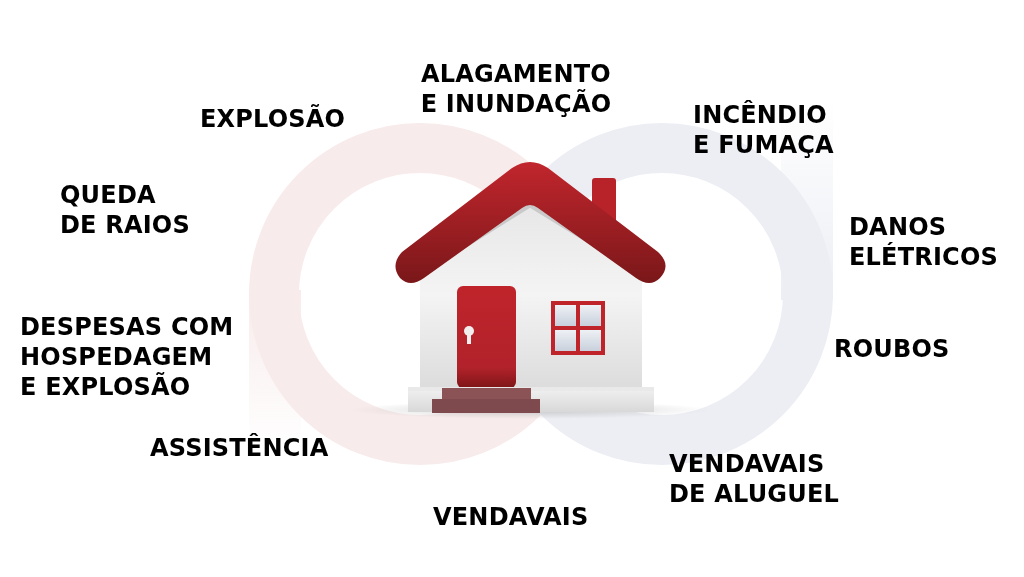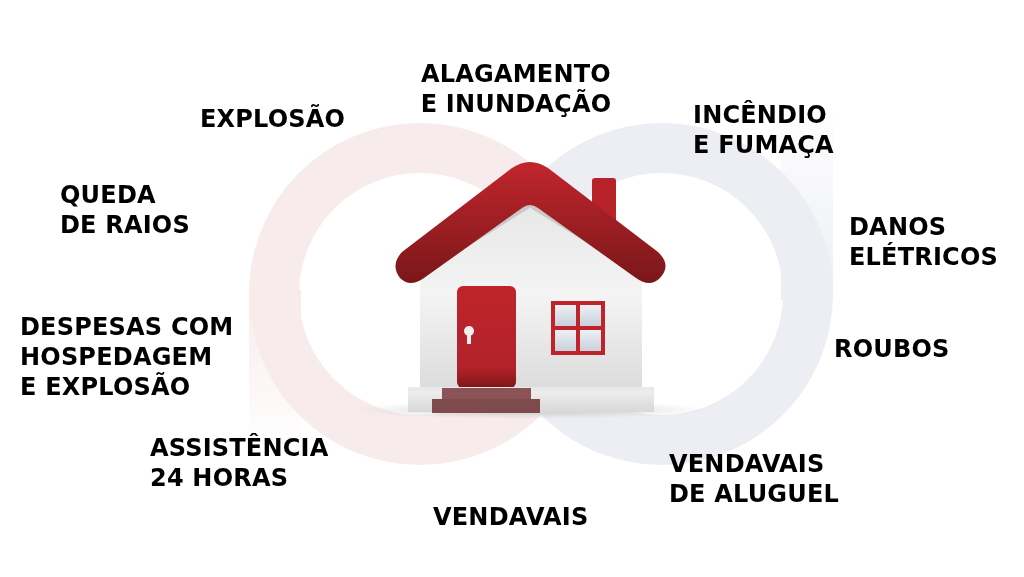--- a/index.html
+++ b/index.html
@@ -151,21 +151,20 @@
     <span class="line">HOSPEDAGEM</span>
     <span class="line">E EXPLOSÃO</span>
   </div>
 
   <div class="label left" style="left:834px; top:318px;">
     <span class="line">ROUBOS</span>
   </div>
 
   <div class="label right" style="left:150px; top:433px; width:194px;">
     <span class="line">ASSISTÊNCIA</span>
-    <span class="line">24 HORAS</span>
   </div>
 
   <div class="label left" style="left:669px; top:433px;">
     <span class="line">VENDAVAIS</span>
     <span class="line">DE ALUGUEL</span>
   </div>
 
   <div class="label left" style="left:433px; top:486px;">
     <span class="line">VENDAVAIS</span>
   </div>

